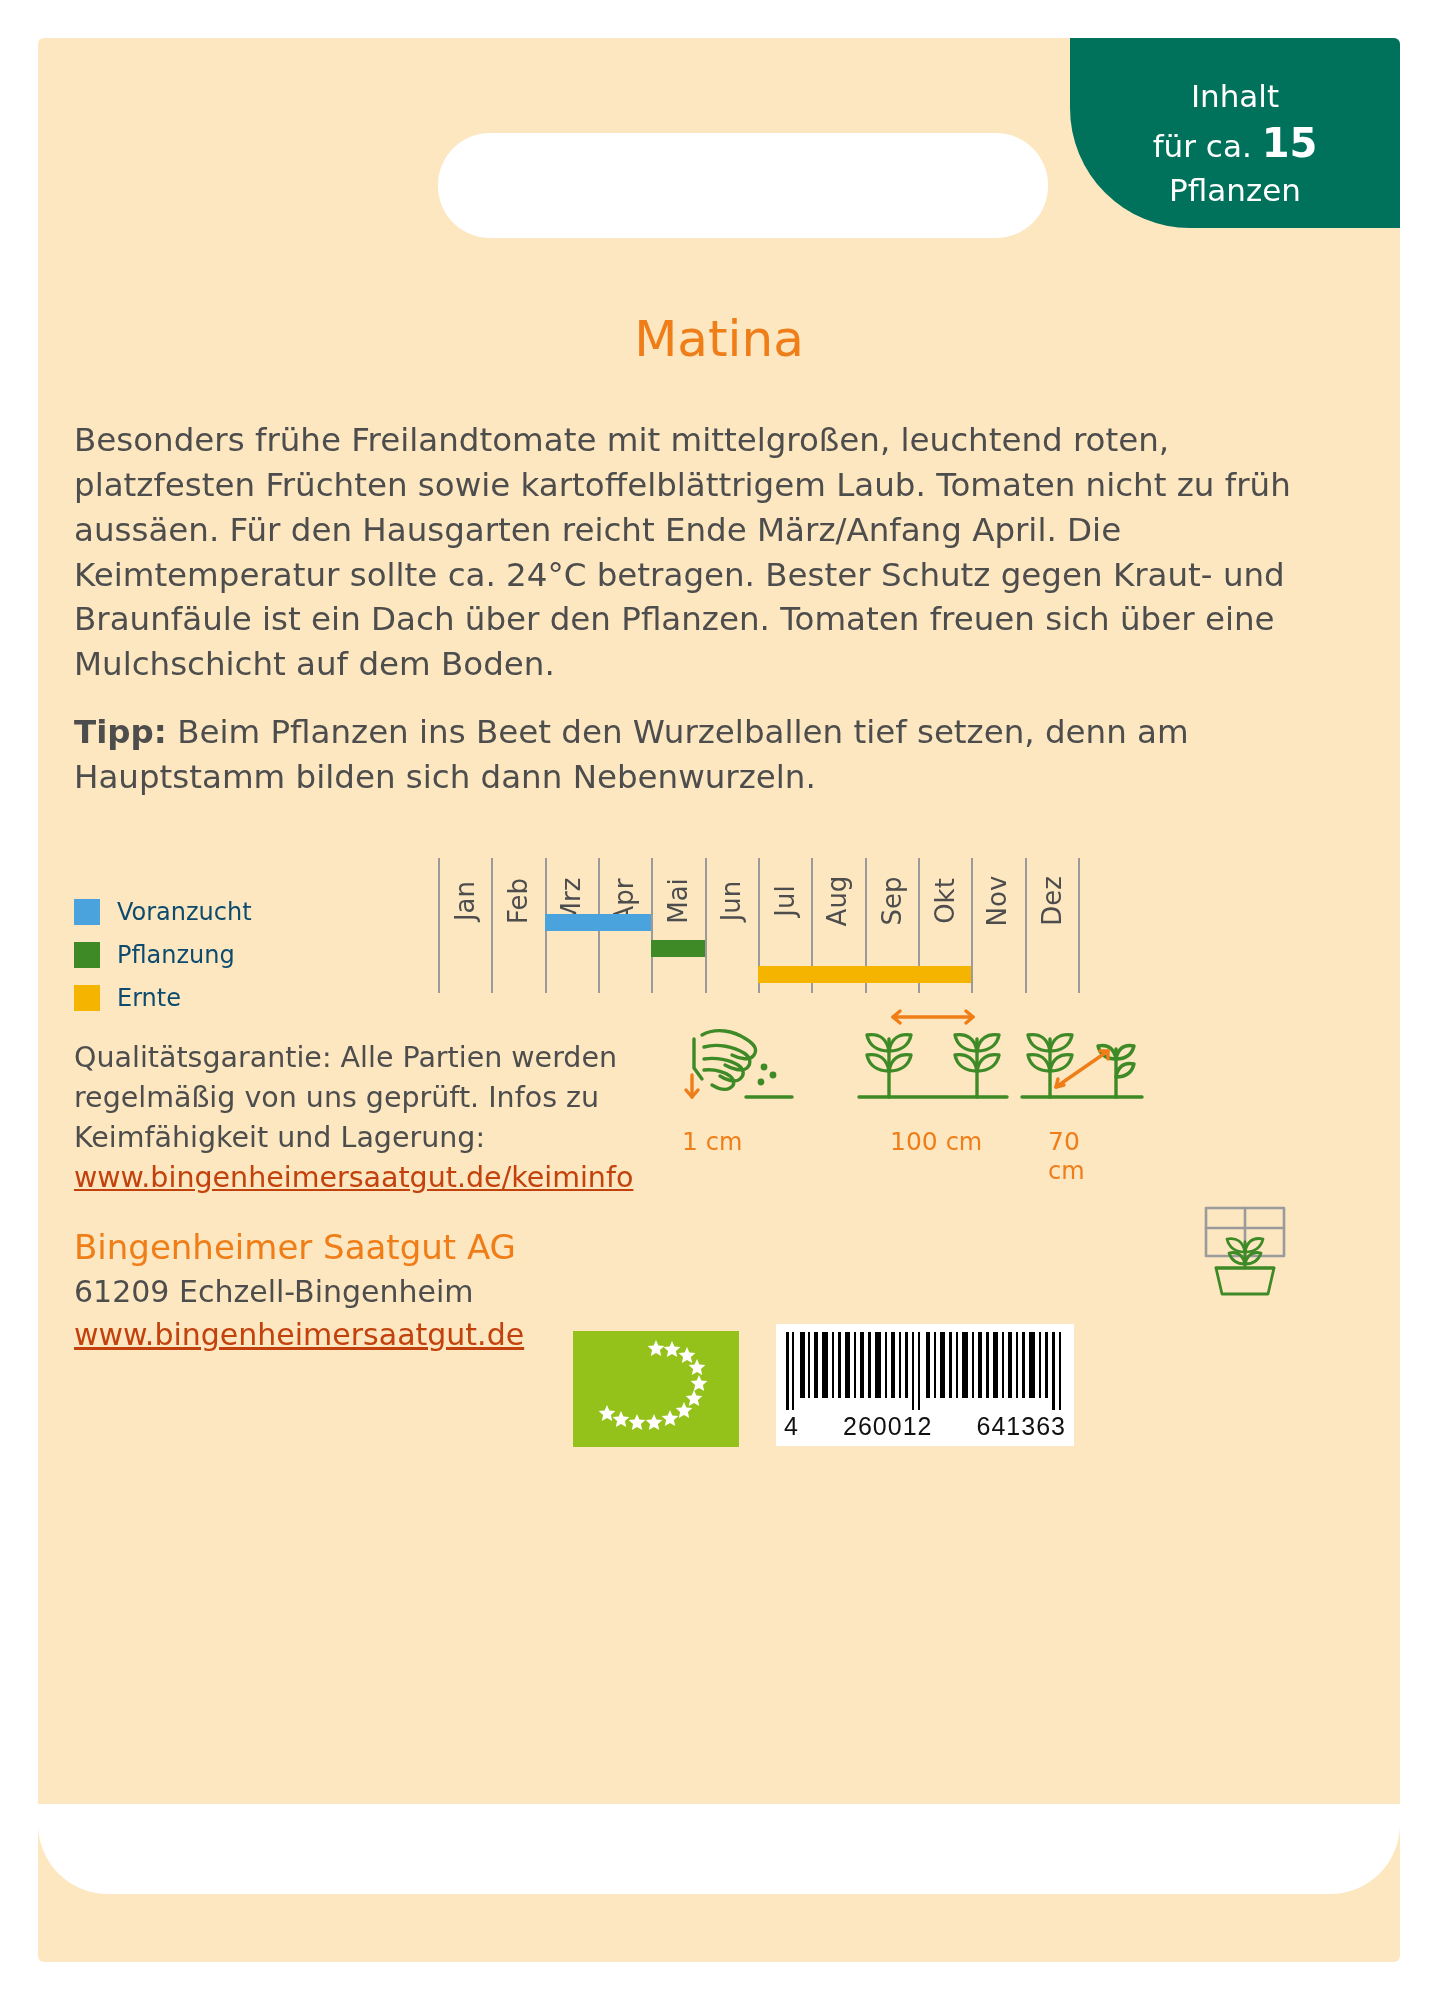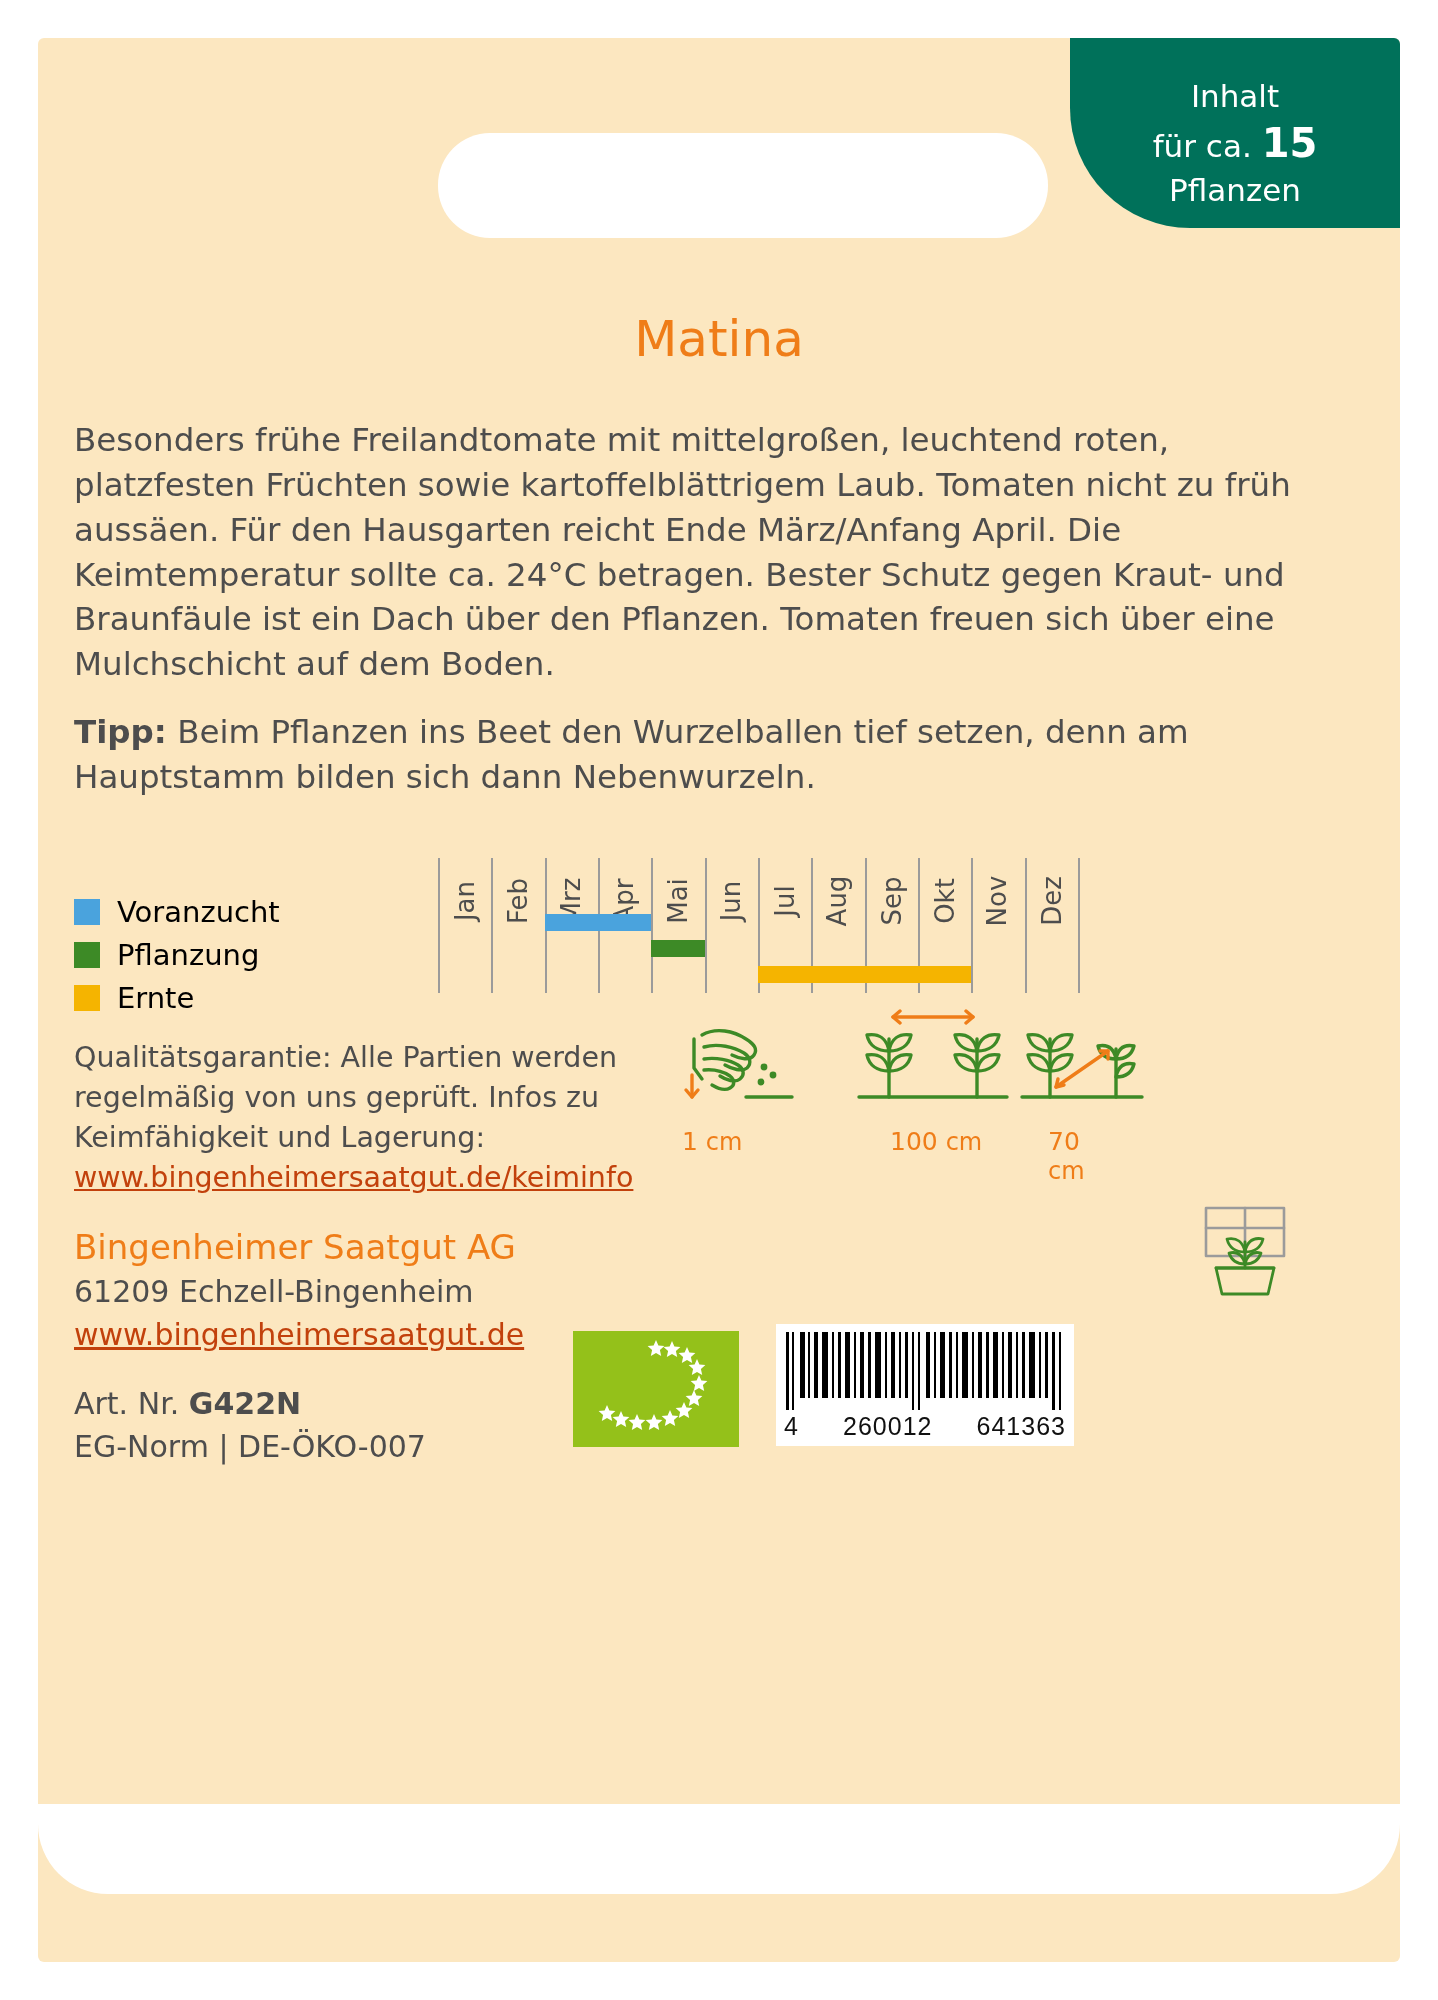--- a/index.html
+++ b/index.html
@@ -101,22 +101,22 @@
     font-size: 32.5px;
     line-height: 1.38;
   }
   #tip b { font-weight: bold; }
 
   
   #legend {
     position: absolute;
     left: 36px;
     top: 855px;
-    color: #000000;
-    font-size: 29px;
+    color: #0c4a6e;
+    font-size: 24px;
   }
   .legend-row {
     display: flex;
     align-items: center;
     height: 38px;
     margin-bottom: 5px;
   }
   .legend-swatch {
     width: 26px;
     height: 26px;
@@ -412,26 +412,20 @@
         <span>70</span> <span class="unit">cm</span>
       </div>
     </div>
 
     <div id="address">
       <div id="company">Bingenheimer Saatgut AG</div>
       <div>61209 Echzell-Bingenheim</div>
       <div class="link">www.bingenheimersaatgut.de</div>
     </div>
 
-    <div id="artnr">
-      <div>
-        <span>Art. Nr. </span><b>G422N</b>
-      </div>
-      <div>EG-Norm | DE-ÖKO-007</div>
-    </div>
 
     <div id="eu-logo">
       <svg width="166" height="116" viewBox="0 0 166 116">
         <g fill="#ffffff">
 
           <g id="stars">
             <polygon points="34,74 36.4,79.5 42.4,80.1 37.9,84.1 39.2,90 34,86.9 28.8,90 30.1,84.1 25.6,80.1 31.6,79.5"></polygon>
             <polygon points="48,80 50.4,85.5 56.4,86.1 51.9,90.1 53.2,96 48,92.9 42.8,96 44.1,90.1 39.6,86.1 45.6,85.5"></polygon>
             <polygon points="64,83 66.4,88.5 72.4,89.1 67.9,93.1 69.2,99 64,95.9 58.8,99 60.1,93.1 55.6,89.1 61.6,88.5"></polygon>
             <polygon points="81,83 83.4,88.5 89.4,89.1 84.9,93.1 86.2,99 81,95.9 75.8,99 77.1,93.1 72.6,89.1 78.6,88.5"></polygon>

